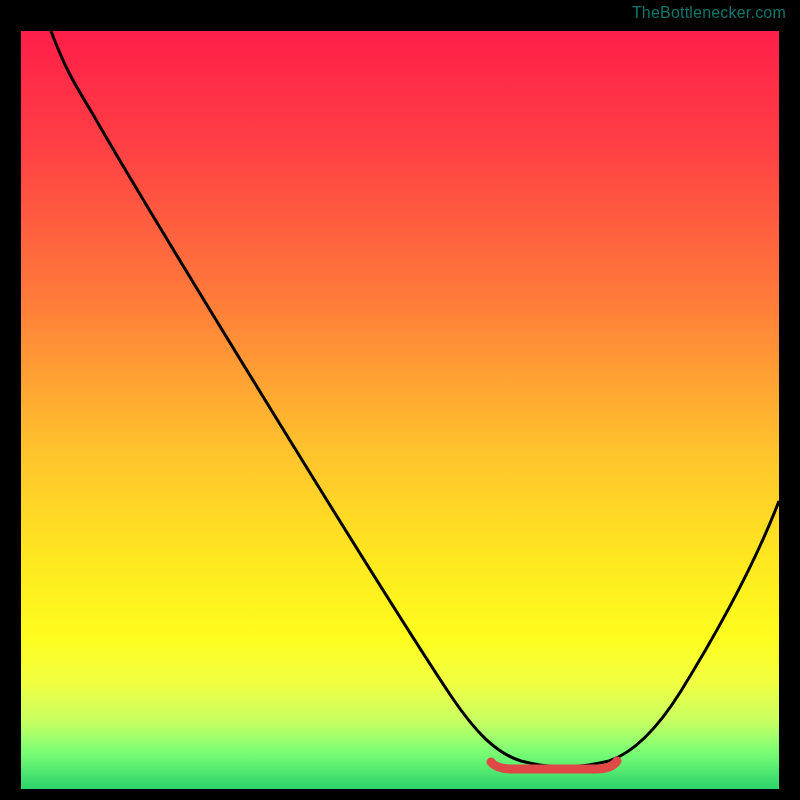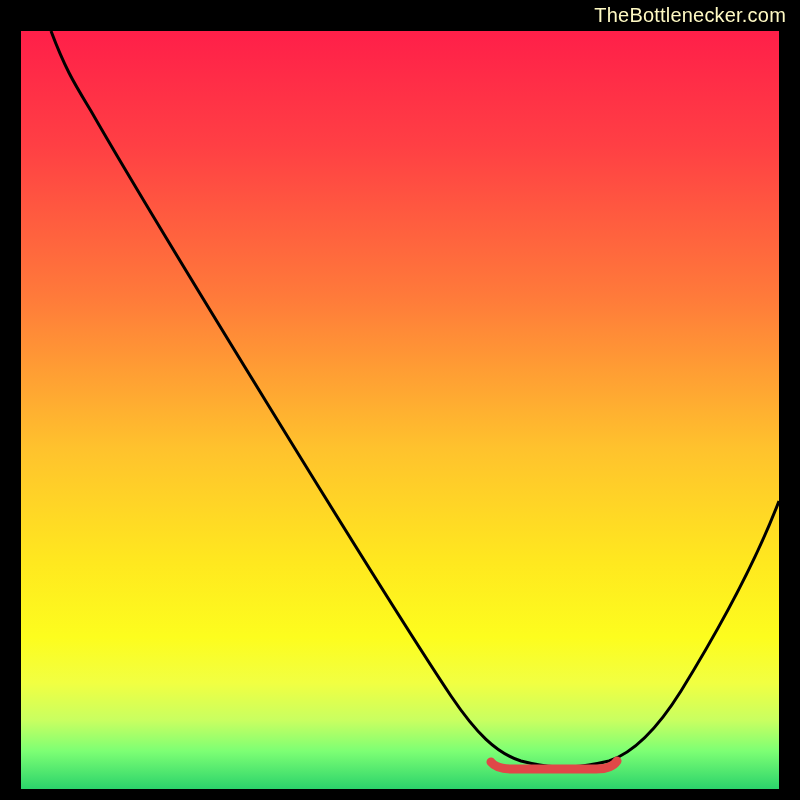--- a/index.html
+++ b/index.html
@@ -31,23 +31,23 @@
   .gradient {
     position: absolute;
     left: 0;
     top: 0;
     width: 100%;
     height: 100%;
   }
   .watermark {
     position: absolute;
     font-family: Arial, Helvetica, sans-serif;
-    font-size: 20px;
+    font-size: 16px;
     font-weight: 500;
-    color: #fef9c3;
+    color: #0f766e;
     letter-spacing: 0.2px;
   }
   svg.curves {
     position: absolute;
     left: 0;
     top: 0;
   }
 </style>
 </head>
 <body>

